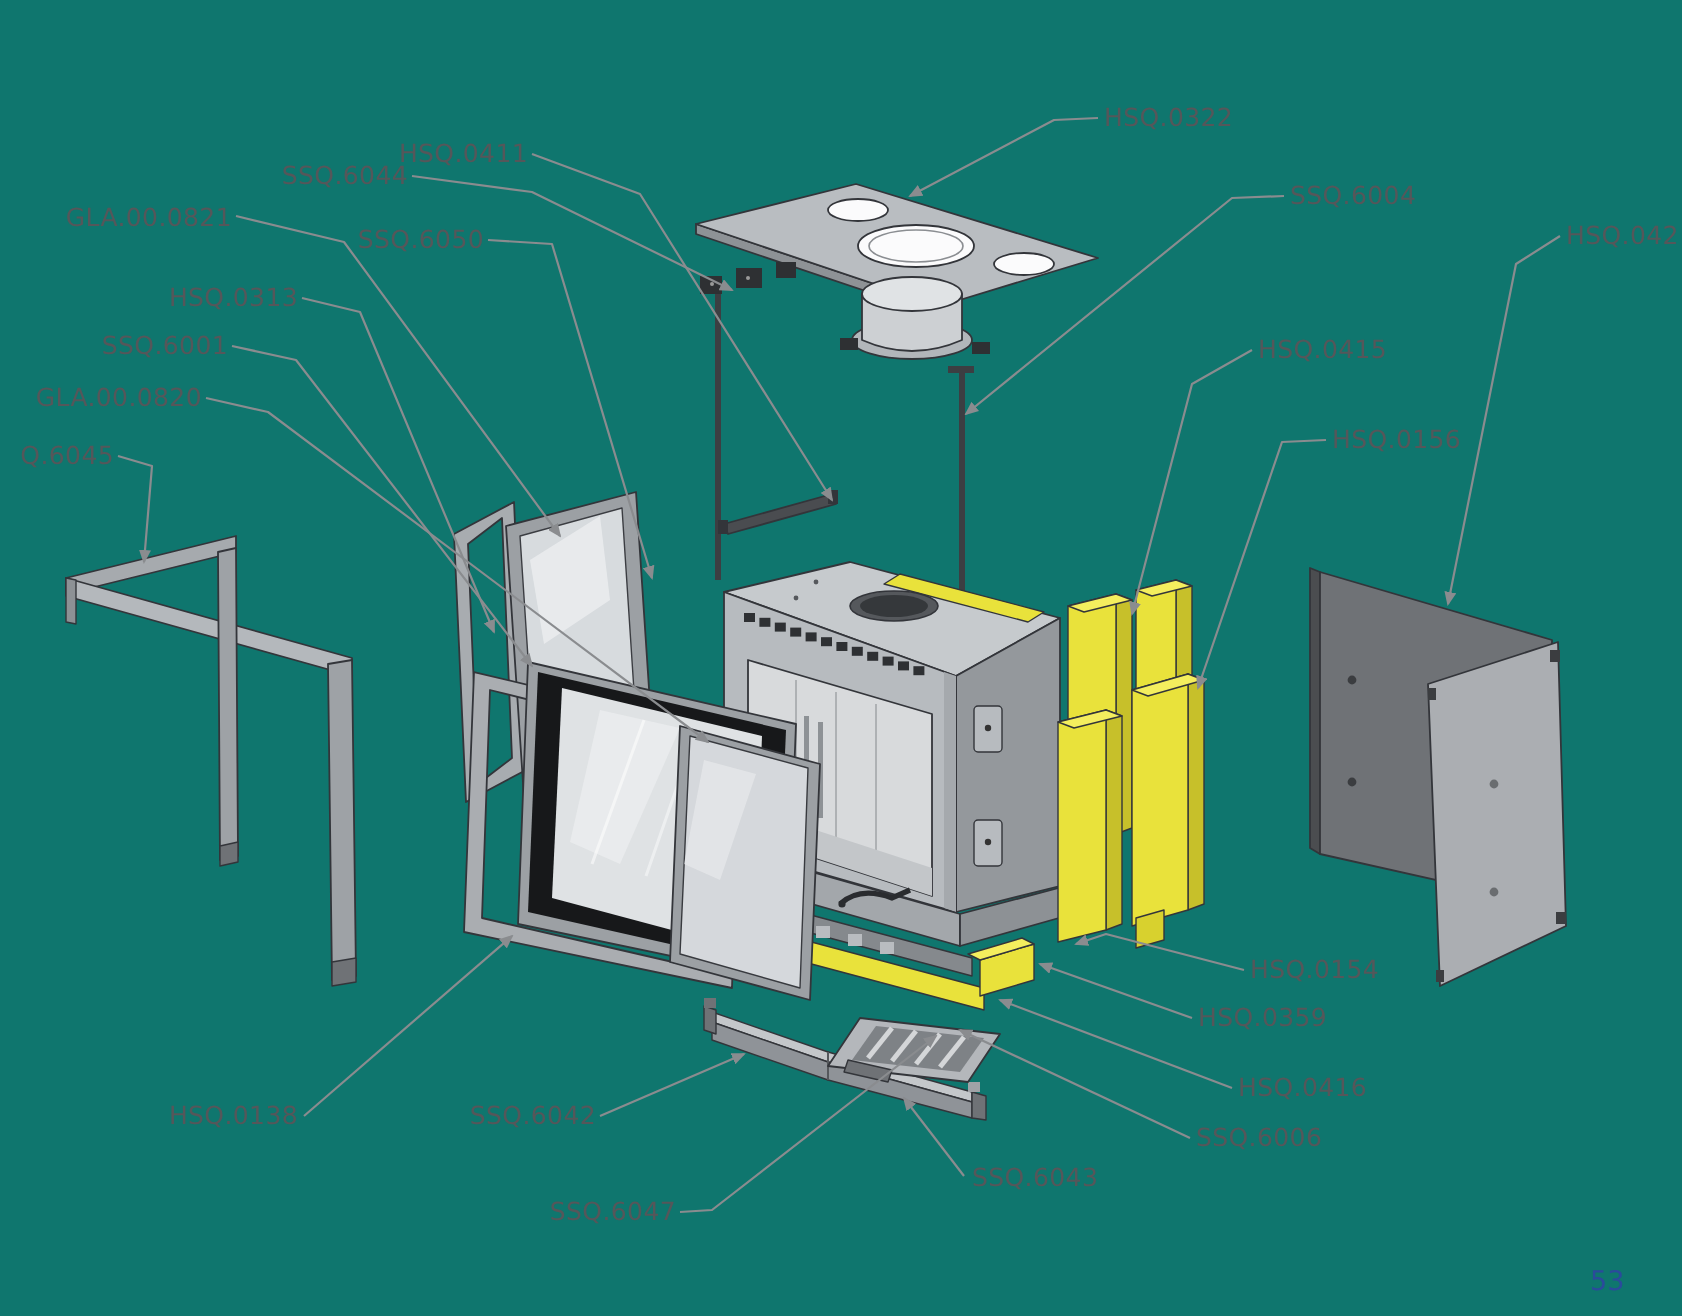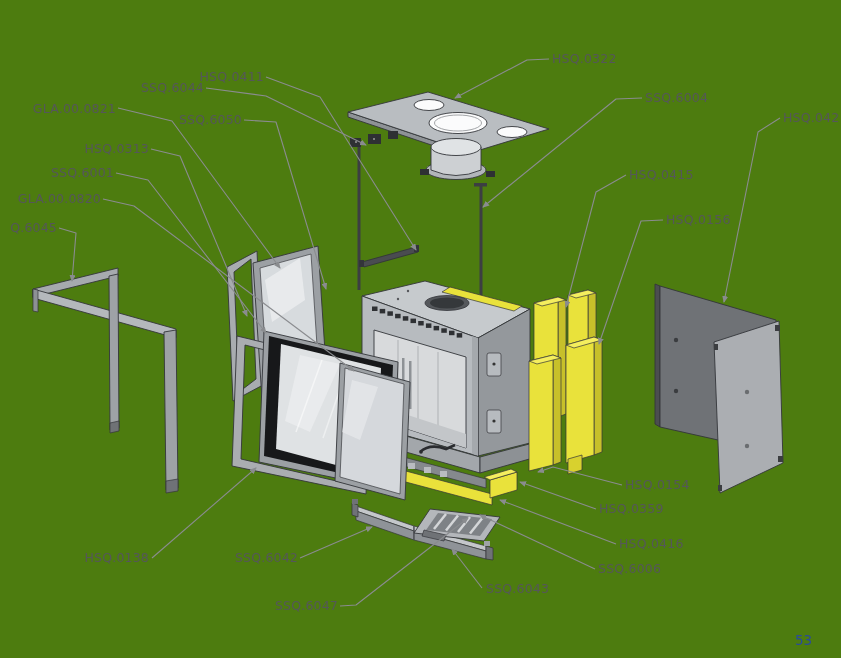--- a/index.html
+++ b/index.html
@@ -1,16 +1,16 @@
 <!DOCTYPE html>
 <html><head>
 <meta charset="utf-8">
 <style>
   html,body{margin:0;padding:0;background:#ffffff;}
-  .page{position:relative;width:841px;height:658px;background:#4d7c0f;overflow:hidden;
+  .page{position:relative;width:841px;height:658px;background:#0f766e;overflow:hidden;
         font-family:"DejaVu Sans","Liberation Sans",sans-serif;}
   svg{position:absolute;left:0;top:0;}
   .part{stroke:#33353a;stroke-width:0.9;stroke-linejoin:round;}
   .thin{stroke:#33353a;stroke-width:0.7;stroke-linejoin:round;}
   .leader{fill:none;stroke:#8a8c8f;stroke-width:1.1;stroke-linejoin:round;}
   .lbl{font-size:12.5px;fill:#55575a;letter-spacing:0.2px;}
   .pagenum{font-size:13.5px;fill:#2a4b9b;}
 </style>
 </head>
 <body>

